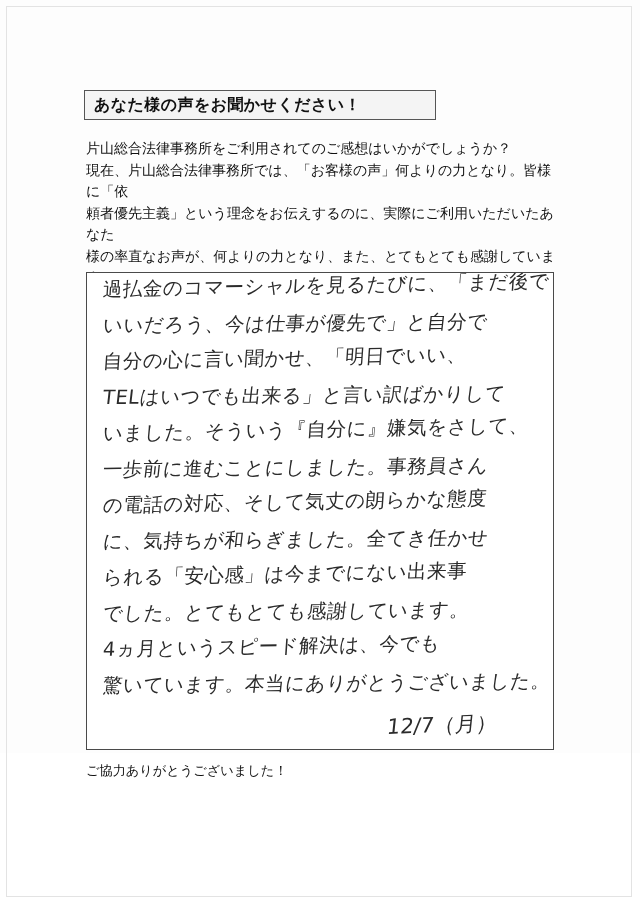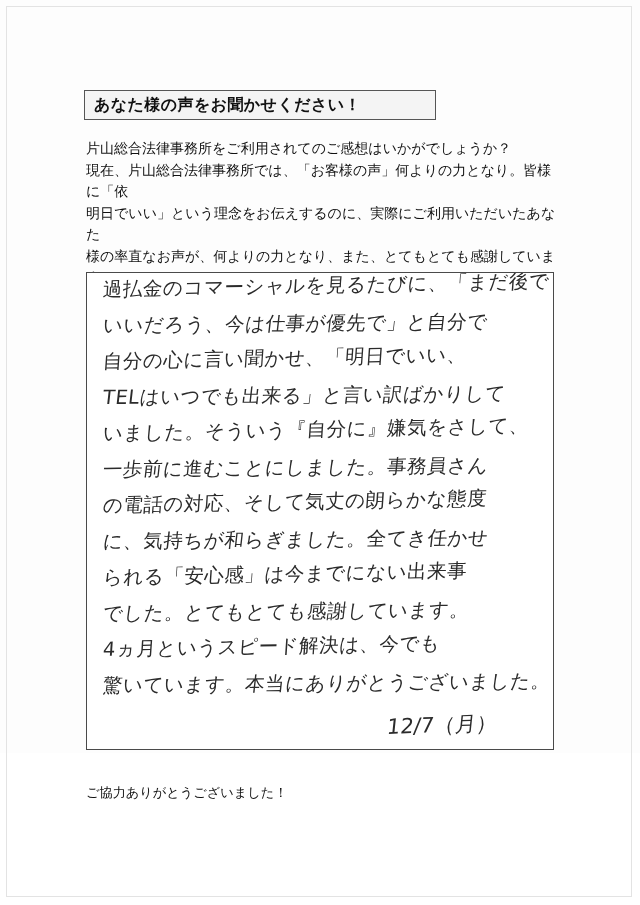--- a/index.html
+++ b/index.html
@@ -102,38 +102,38 @@
     top: 438px;
     font-size: 21px;
     color: #2b2b2b;
     transform: rotate(-2deg) skewX(-8deg);
     font-family: "DejaVu Sans", sans-serif;
   }
 
   .thanks {
     position: absolute;
     left: 86px;
-    top: 784px;
+    top: 762px;
     font-size: 13.2px;
     color: #111;
   }
 </style>
 </head>
 <body>
 
 <div class="page">
 
   <div class="scan-edge"></div>
 
   <div class="header-title">あなた様の声をお聞かせください！</div>
 
   <div class="intro">
     <p>片山総合法律事務所をご利用されてのご感想はいかがでしょうか？</p>
     <p>現在、片山総合法律事務所では、「お客様の声」何よりの力となり。皆様に「依</p>
-    <p>明日でいい」という理念をお伝えするのに、実際にご利用いただいたあなた</p>
+    <p>頼者優先主義」という理念をお伝えするのに、実際にご利用いただいたあなた</p>
     <p>様の率直なお声が、何よりの力となり、また、とてもとても感謝しています。</p>
     <p>▼ご相談にいらした経緯、▼ご相談時の印象、▼ご依頼後の弁護士の対応など</p>
     <p>何でも結構ですので、お気づきのことをお寄せください。</p>
   </div>
 
   <div class="answer-box">
     <div class="hw">
       <div class="hw-line" style="top:6px">過払金のコマーシャルを見るたびに、「まだ後でも</div>
       <div class="hw-line" style="top:42px">いいだろう、今は仕事が優先で」と自分で</div>
       <div class="hw-line" style="top:78px">自分の心に言い聞かせ、「明日でいい、</div>

